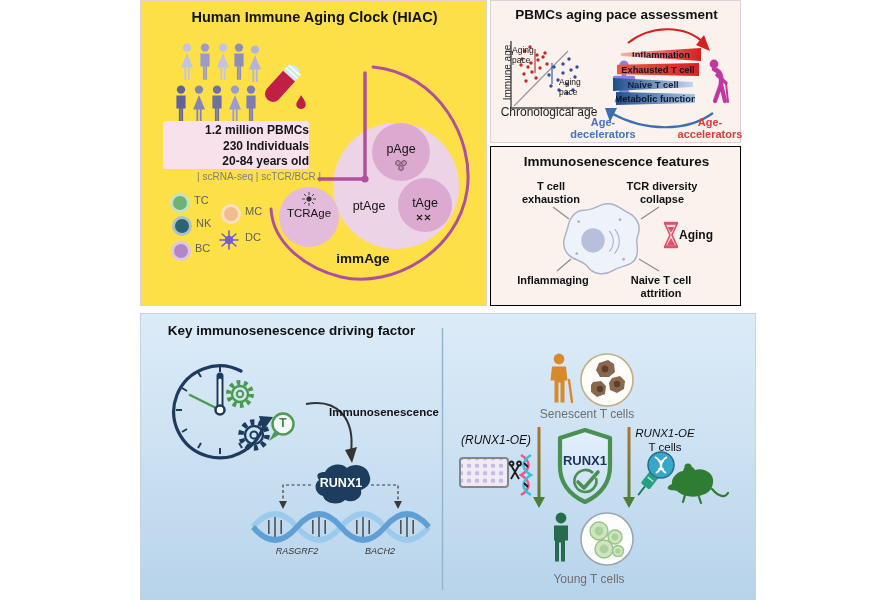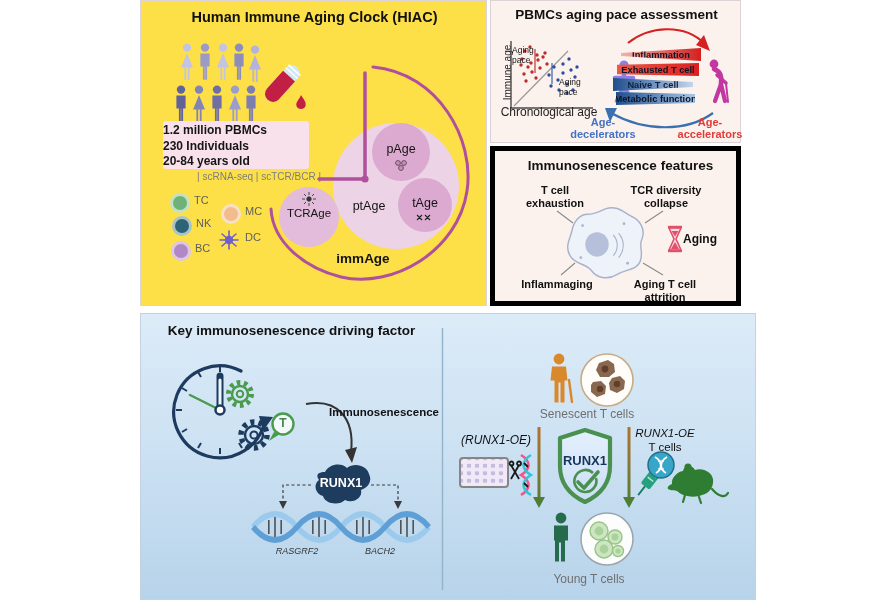--- a/index.html
+++ b/index.html
@@ -1,24 +1,24 @@
 <!DOCTYPE html>
 <html><head>
 <meta charset="utf-8">
 <style>
   html,body{margin:0;padding:0;background:#ffffff;}
   .canvas{position:relative;width:879px;height:600px;background:#fff;font-family:"Liberation Sans",sans-serif;overflow:hidden;}
   .panel{position:absolute;box-sizing:border-box;}
   .p-hiac{left:140px;top:0;width:347px;height:306px;background:#fde047;border:1px solid #ddd3d6;}
   .p-pace{left:490px;top:0;width:251px;height:143px;background:#fcf2ed;border:1px solid #ddd3d6;}
-  .p-feat{left:490px;top:146px;width:251px;height:160px;background:#fcf2ed;border:5px solid #000000;}
+  .p-feat{left:490px;top:146px;width:251px;height:160px;background:#fcf2ed;border:1px solid #000000;}
   .p-bottom{left:140px;top:313px;width:616px;height:287px;background:linear-gradient(180deg,#dcebf8 0%,#cde2f3 45%,#b7d3ea 100%);border:1px solid #c3d2de;}
   .ptitle{position:absolute;text-align:center;font-weight:bold;color:#111;font-size:13.5px;}
   .t-big{font-size:14.5px;}
-  .statsbox{position:absolute;left:22px;top:120px;width:146px;height:48px;background:#f8e1eb;border-radius:3px;text-align:left;font-weight:bold;font-size:12px;line-height:15.5px;color:#151515;padding-top:2px;box-sizing:border-box;}
+  .statsbox{position:absolute;left:22px;top:120px;width:146px;height:48px;background:#f8e1eb;border-radius:3px;text-align:right;font-weight:bold;font-size:12px;line-height:15.5px;color:#151515;padding-top:2px;box-sizing:border-box;}
   .seqline{position:absolute;left:10px;top:170px;width:170px;text-align:right;font-size:10px;color:#7d7d7d;}
   .swatch{position:absolute;width:14px;height:14px;border-radius:50%;border:3px solid #ccc;}
   .leglbl{position:absolute;font-size:11px;color:#5f5f5f;}
   .clbl{position:absolute;transform:translate(-50%,-50%);font-size:12.5px;color:#141414;white-space:nowrap;}
   .small-2l{position:absolute;font-size:8.5px;line-height:9.5px;color:#151515;}
   .bar{position:absolute;display:flex;align-items:center;justify-content:center;font-size:9.3px;font-weight:600;color:#0d1526;white-space:nowrap;}
   .bar-red-grow{background:linear-gradient(90deg,#f2b3aa,#d41f1f);clip-path:polygon(0 38%,100% 0,100% 100%,0 62%);}
   .bar-red-full{background:linear-gradient(90deg,#ea5a4a,#dc1f1f);clip-path:polygon(0 14%,100% 0,100% 100%,0 86%);}
   .bar-blue-shrink{background:linear-gradient(90deg,#1f4e8c,#c2d6ee);clip-path:polygon(0 0,100% 30%,100% 70%,0 100%);}
   .bar-blue-full{background:linear-gradient(90deg,#1f4e8c,#a9c6e6);clip-path:polygon(0 0,100% 16%,100% 84%,0 100%);}
@@ -261,21 +261,21 @@
 
     <div class="featlbl" style="left:14px;top:33px;width:92px;">
       <div>T cell</div>
         <div>exhaustion</div>
     </div>
     <div class="featlbl" style="left:124px;top:33px;width:94px;">
       <div>TCR diversity</div>
         <div>collapse</div>
     </div>
     <div class="featlbl" style="left:10px;top:127px;width:104px;">Inflammaging</div>
-    <div class="featlbl" style="left:118px;top:127px;width:104px;">Aging T cell attrition</div>
+    <div class="featlbl" style="left:118px;top:127px;width:104px;">Naive T cell attrition</div>
 
     <svg style="left:171px;top:74px;" width="18" height="28" viewBox="0 0 18 28">
       <path d="M3,3 L15,3 L10,14 L15,25 L3,25 L8,14 Z" fill="#fbdce2" stroke="#e0506a" stroke-width="1.6"></path>
       <path d="M5.5,6 L12.5,6 L9,11.5 Z M9,17 L13,24 L5,24 Z" fill="#e0506a"></path>
       <line x1="2" y1="2" x2="16" y2="2" stroke="#e0506a" stroke-width="2.4"></line>
       <line x1="2" y1="26" x2="16" y2="26" stroke="#e0506a" stroke-width="2.4"></line>
     </svg>
     <div class="txt" style="left:188px;top:81px;width:44px;font-weight:bold;font-size:12px;color:#111;">Aging</div>
   </div>
 

